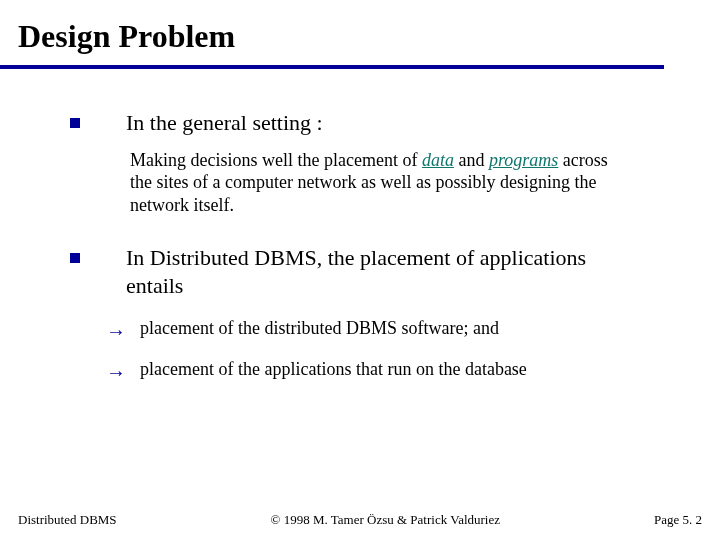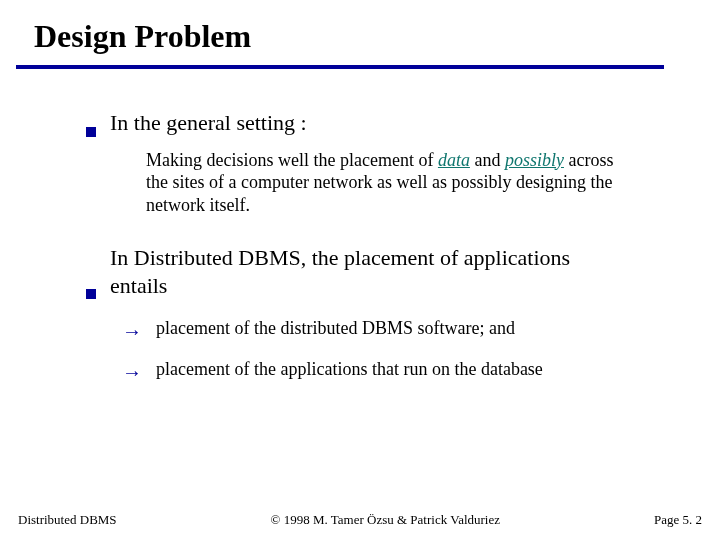--- a/index.html
+++ b/index.html
@@ -10,40 +10,40 @@
     background: #ffffff;
     font-family: "Times New Roman", Times, serif;
     color: #000;
     overflow: hidden;
   }
   .slide {
     position: relative;
     width: 664px;
     height: 540px;
     box-sizing: border-box;
-    padding-left: 16px;
   }
   .title {
     font-size: 32px;
     font-weight: bold;
     padding: 18px 0 0 18px;
   }
   .rule {
     margin: 10px 0 0 0;
     height: 4px;
     background: #000099;
     width: 100%;
   }
   .content {
     padding: 40px 40px 0 70px;
   }
   .bullet-row {
     display: flex;
-    align-items: flex-end;
+    align-items: flex-start;
     margin-bottom: 12px;
+    gap: 32px;
   }
   .sq {
     width: 10px;
     height: 10px;
     background: #000099;
     flex: 0 0 10px;
     margin-top: 9px;
     margin-right: 14px;
   }
   .bullet-text {
@@ -99,21 +99,21 @@
   <div class="title">Design Problem</div>
   <div class="rule"></div>
 
   <div class="content">
 
     <div class="bullet-row">
       <div class="sq"></div>
       <div class="bullet-text">In the general setting :</div>
     </div>
     <div class="sub">
-      <span>Making decisions well the placement of </span><span class="em">data</span><span> and </span><span class="em">possibly</span><span> across the sites of a computer network as well as possibly designing the network itself.</span>
+      <span>Making decisions well the placement of </span><span class="em">data</span><span> and </span><span class="em">programs</span><span> across the sites of a computer network as well as possibly designing the network itself.</span>
     </div>
 
     <div class="bullet-row">
       <div class="sq"></div>
       <div class="bullet-text">In Distributed DBMS, the placement of applications entails</div>
     </div>
 
     <div class="arrow-row">
       <div class="arrow">→</div>
       <div class="arrow-text">placement of the distributed DBMS software; and</div>

